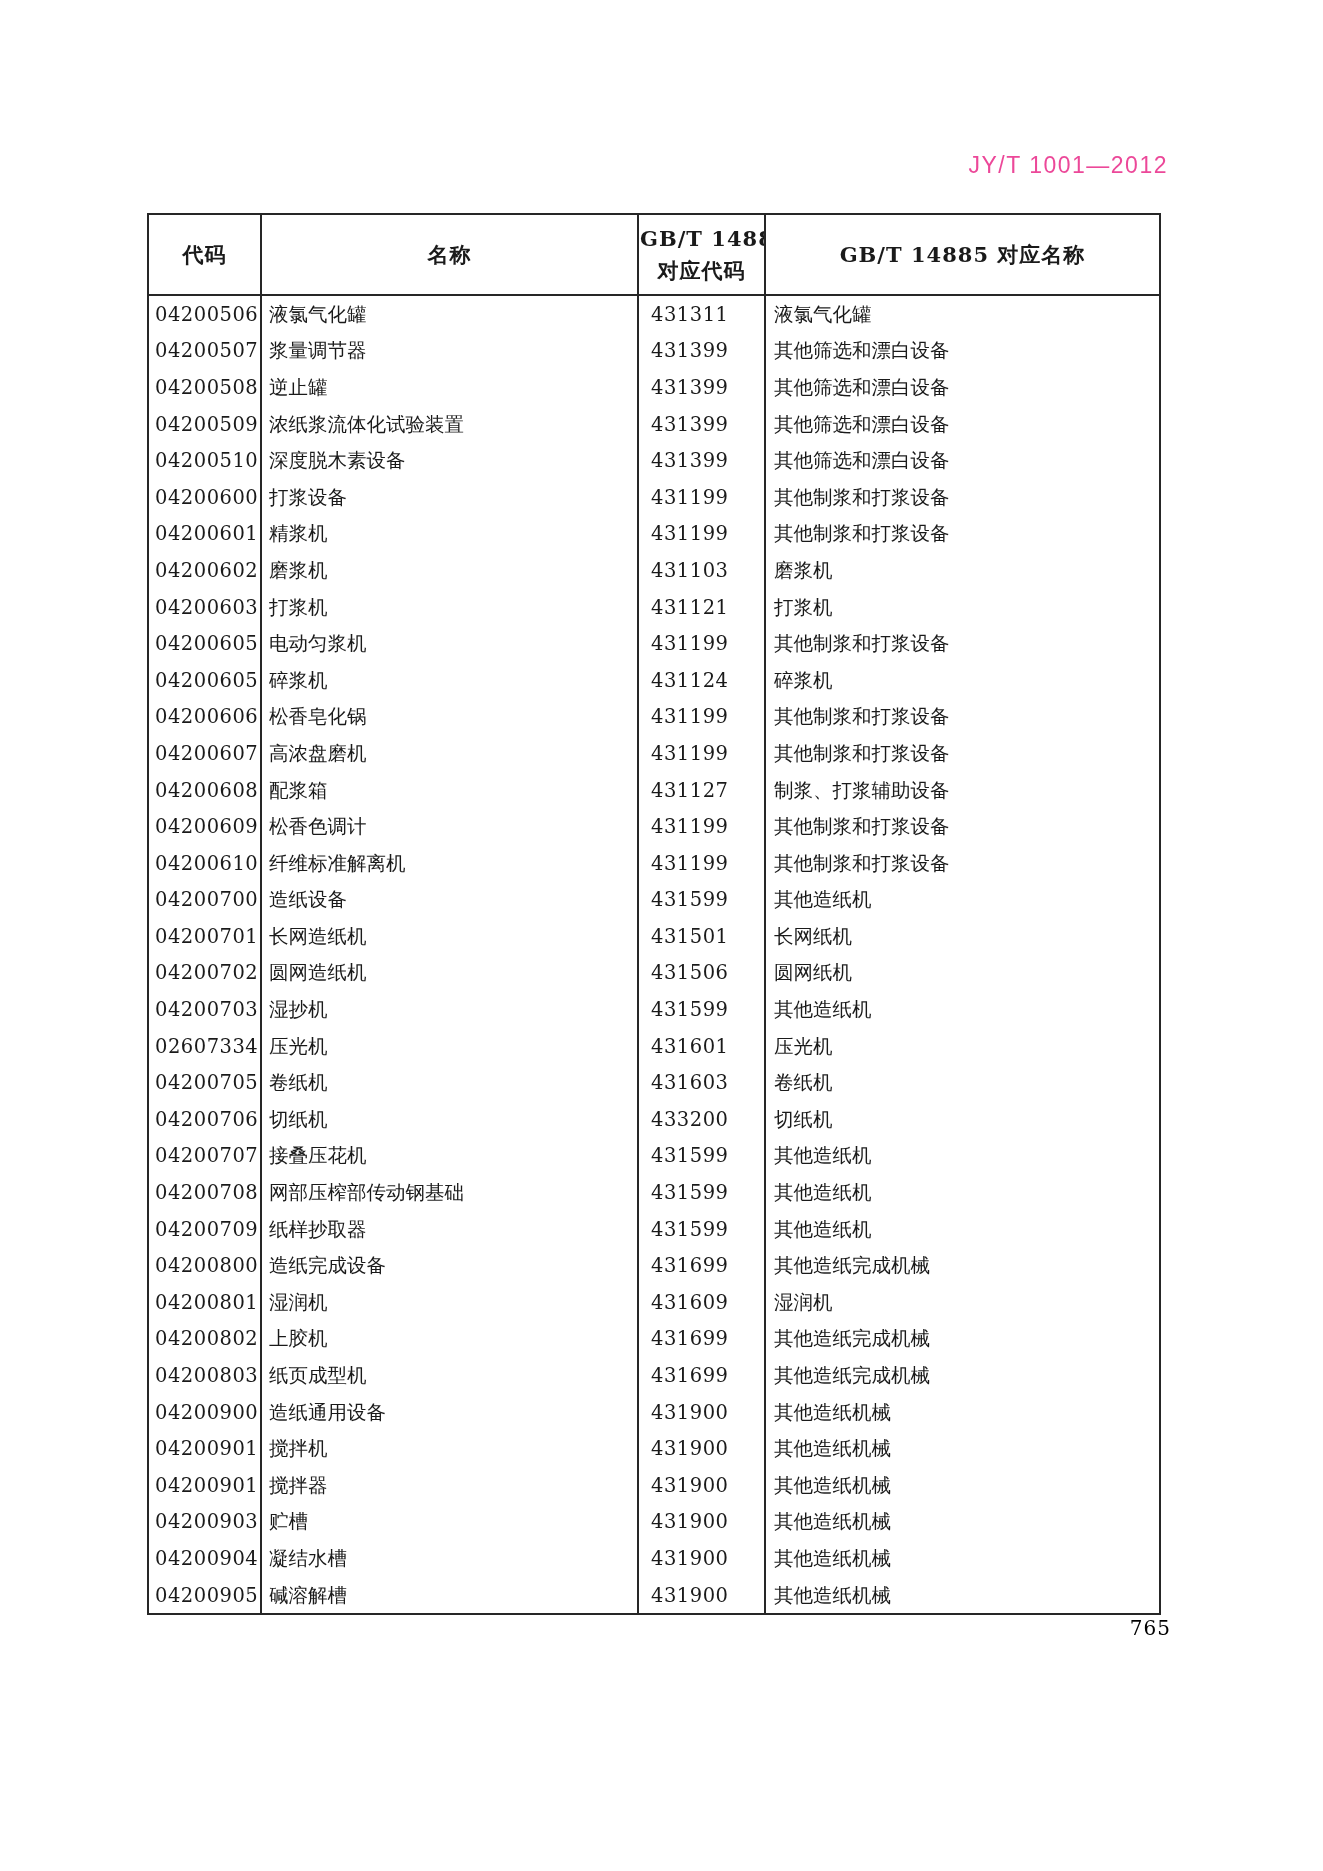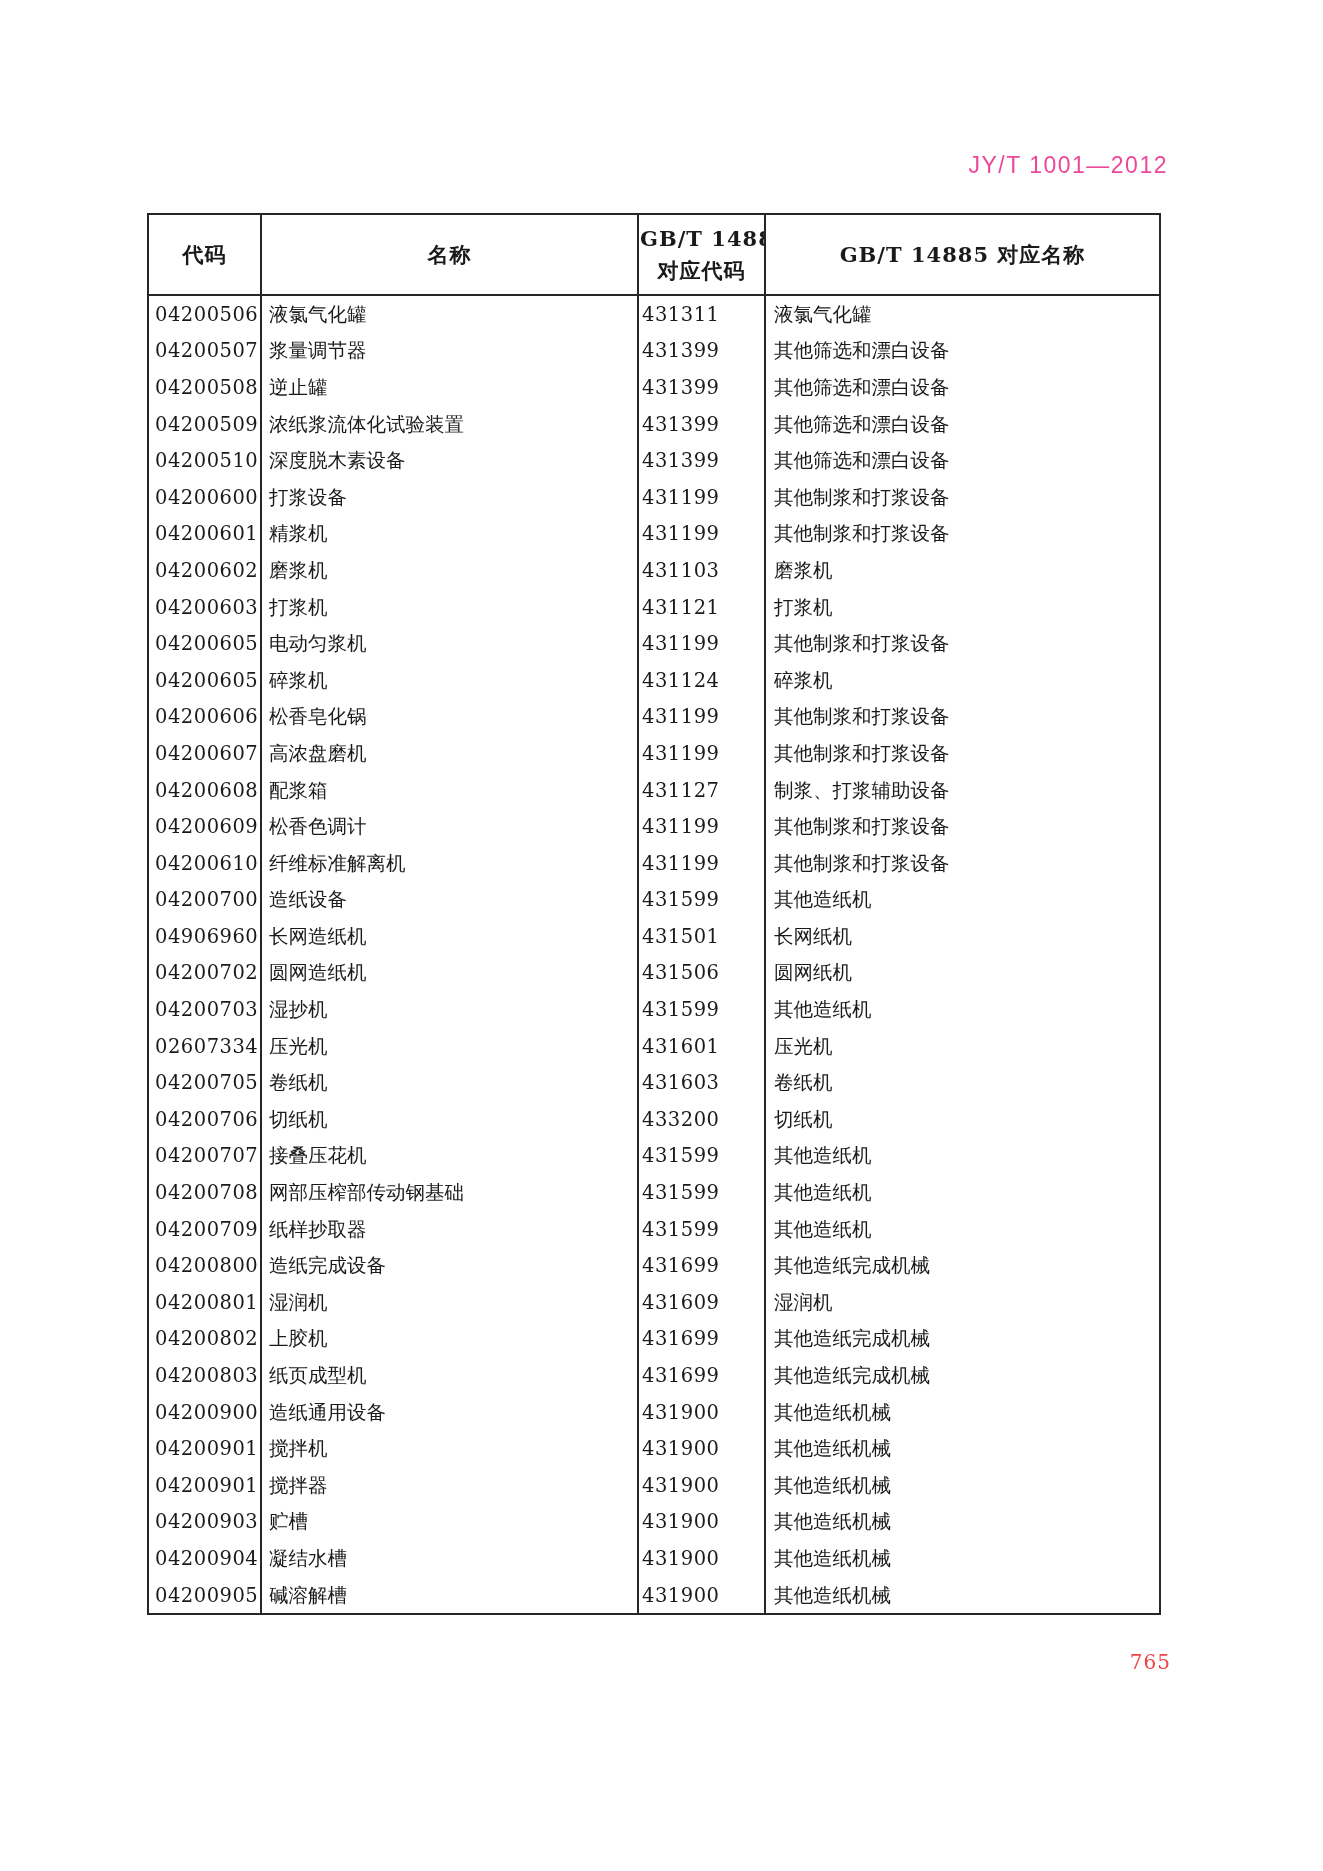--- a/index.html
+++ b/index.html
@@ -56,29 +56,29 @@
     line-height: 32px;
   }
   tbody td {
     height: 36.6px;
     font-size: 19.5px;
     vertical-align: middle;
     padding: 0;
   }
   tbody td.c0 { padding-left: 6px;  letter-spacing: 0.5px; }
   tbody td.c1 { padding-left: 7px; }
-  tbody td.c2 { padding-left: 3px;  letter-spacing: 0.5px; }
+  tbody td.c2 { padding-left: 12px;  letter-spacing: 0.5px; }
   tbody td.c3 { padding-left: 8px; }
   .page-number {
     position: absolute;
-    top: 1650px;
+    top: 1616px;
     right: 152px;
     font-size: 20px;
     letter-spacing: 1px;
-    color: #ef4444;
+    color: #000000;
   }
 </style>
 </head>
 <body>
 
 <div class="doc-number">JY/T 1001—2012</div>
 
 <table class="mapping">
   <colgroup>
     <col style="width:113px">
@@ -194,21 +194,21 @@
         <td class="c2">431199</td>
         <td class="c3">其他制浆和打浆设备</td>
       </tr>
       <tr>
         <td class="c0">04200700</td>
         <td class="c1">造纸设备</td>
         <td class="c2">431599</td>
         <td class="c3">其他造纸机</td>
       </tr>
       <tr>
-        <td class="c0">04906960</td>
+        <td class="c0">04200701</td>
         <td class="c1">长网造纸机</td>
         <td class="c2">431501</td>
         <td class="c3">长网纸机</td>
       </tr>
       <tr>
         <td class="c0">04200702</td>
         <td class="c1">圆网造纸机</td>
         <td class="c2">431506</td>
         <td class="c3">圆网纸机</td>
       </tr>

